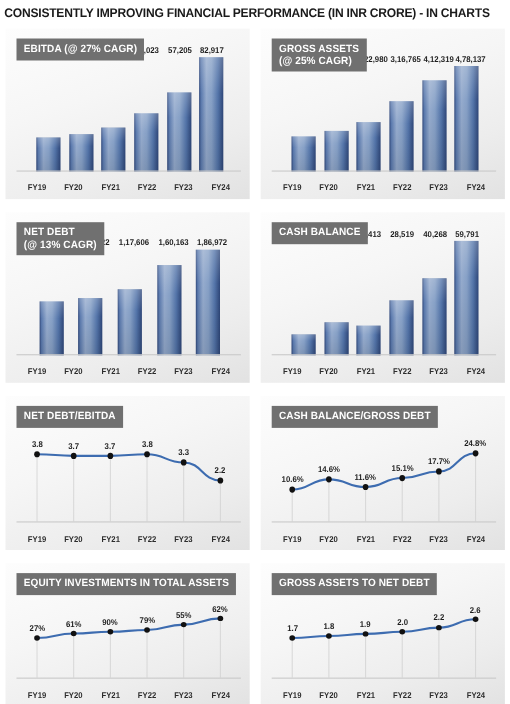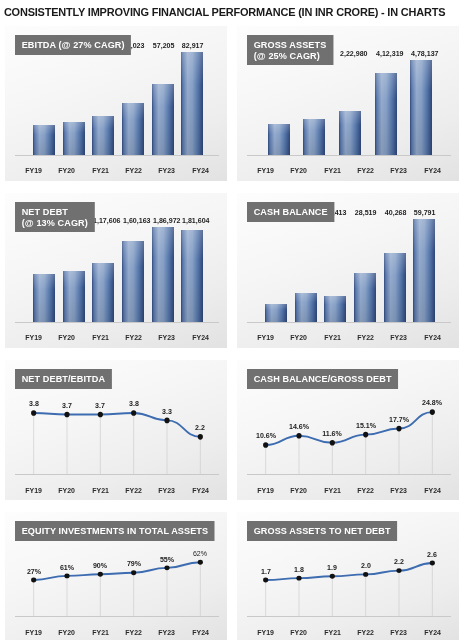--- a/index.html
+++ b/index.html
@@ -189,20 +189,25 @@
                 <div class="bar" style="height: 38.4796%;">
                   <div class="bar-label">1,83,985</div>
                 </div>
               </div>
               <div class="col">
                 <div class="bar" style="height: 46.6352%;">
                   <div class="bar-label">2,22,980</div>
                 </div>
               </div>
               <div class="col">
+                <div class="bar" style="height: 66.2498%;">
+                  <div class="bar-label">3,16,765</div>
+                </div>
+              </div>
+              <div class="col">
                 <div class="bar" style="height: 86.2345%;">
                   <div class="bar-label">4,12,319</div>
                 </div>
               </div>
               <div class="col">
                 <div class="bar" style="height: 100%;">
                   <div class="bar-label">4,78,137</div>
                 </div>
               </div>
             </div>
@@ -241,25 +246,20 @@
                 </div>
               </div>
               <div class="col">
                 <div class="bar" style="height: 85.6615%;">
                   <div class="bar-label">1,60,163</div>
                 </div>
               </div>
               <div class="col">
                 <div class="bar" style="height: 100%;">
                   <div class="bar-label">1,86,972</div>
-                </div>
-              </div>
-              <div class="col">
-                <div class="bar" style="height: 97.129%;">
-                  <div class="bar-label">1,81,604</div>
                 </div>
               </div>
             </div>
           </div>
           <div class="axis" style="bottom: 25px;"></div>
           <div class="ticks">
             <div class="tick">FY19</div>
             <div class="tick">FY20</div>
             <div class="tick">FY21</div>
             <div class="tick">FY22</div>
@@ -411,21 +411,21 @@
               <circle cx="83.33333333333334" cy="29.911764705882355" r="2.6" fill="#111111"></circle>
               <circle cx="116.66666666666667" cy="28.205882352941174" r="2.6" fill="#111111"></circle>
               <circle cx="150" cy="23.088235294117645" r="2.6" fill="#111111"></circle>
               <circle cx="183.33333333333334" cy="17.11764705882353" r="2.6" fill="#111111"></circle>
             </svg>
             <div style="position: absolute; font-size: 7.6px; font-weight: bold; color: rgb(29, 29, 29); white-space: nowrap; transform: translate(-50%, -100%) scaleX(0.93); left: 8.33333%; top: 42.4897%;">27%</div>
             <div style="position: absolute; font-size: 7.6px; font-weight: bold; color: rgb(29, 29, 29); white-space: nowrap; transform: translate(-50%, -100%) scaleX(0.93); left: 25%; top: 36.7266%;">61%</div>
             <div style="position: absolute; font-size: 7.6px; font-weight: bold; color: rgb(29, 29, 29); white-space: nowrap; transform: translate(-50%, -100%) scaleX(0.93); left: 41.6667%; top: 34.4213%;">90%</div>
             <div style="position: absolute; font-size: 7.6px; font-weight: bold; color: rgb(29, 29, 29); white-space: nowrap; transform: translate(-50%, -100%) scaleX(0.93); left: 58.3333%; top: 32.1161%;">79%</div>
             <div style="position: absolute; font-size: 7.6px; font-weight: bold; color: rgb(29, 29, 29); white-space: nowrap; transform: translate(-50%, -100%) scaleX(0.93); left: 75%; top: 25.2003%;">55%</div>
-            <div style="position: absolute; font-size: 7.6px; font-weight: normal; color: rgb(29, 29, 29); white-space: nowrap; transform: translate(-50%, -100%) scaleX(0.93); left: 91.6667%; top: 17.132%;">62%</div>
+            <div style="position: absolute; font-size: 7.6px; font-weight: bold; color: rgb(29, 29, 29); white-space: nowrap; transform: translate(-50%, -100%) scaleX(0.93); left: 91.6667%; top: 17.132%;">62%</div>
           </div>
           <div class="axis" style="bottom: 25px;"></div>
           <div class="ticks">
             <div class="tick">FY19</div>
             <div class="tick">FY20</div>
             <div class="tick">FY21</div>
             <div class="tick">FY22</div>
             <div class="tick">FY23</div>
             <div class="tick">FY24</div>
           </div>

